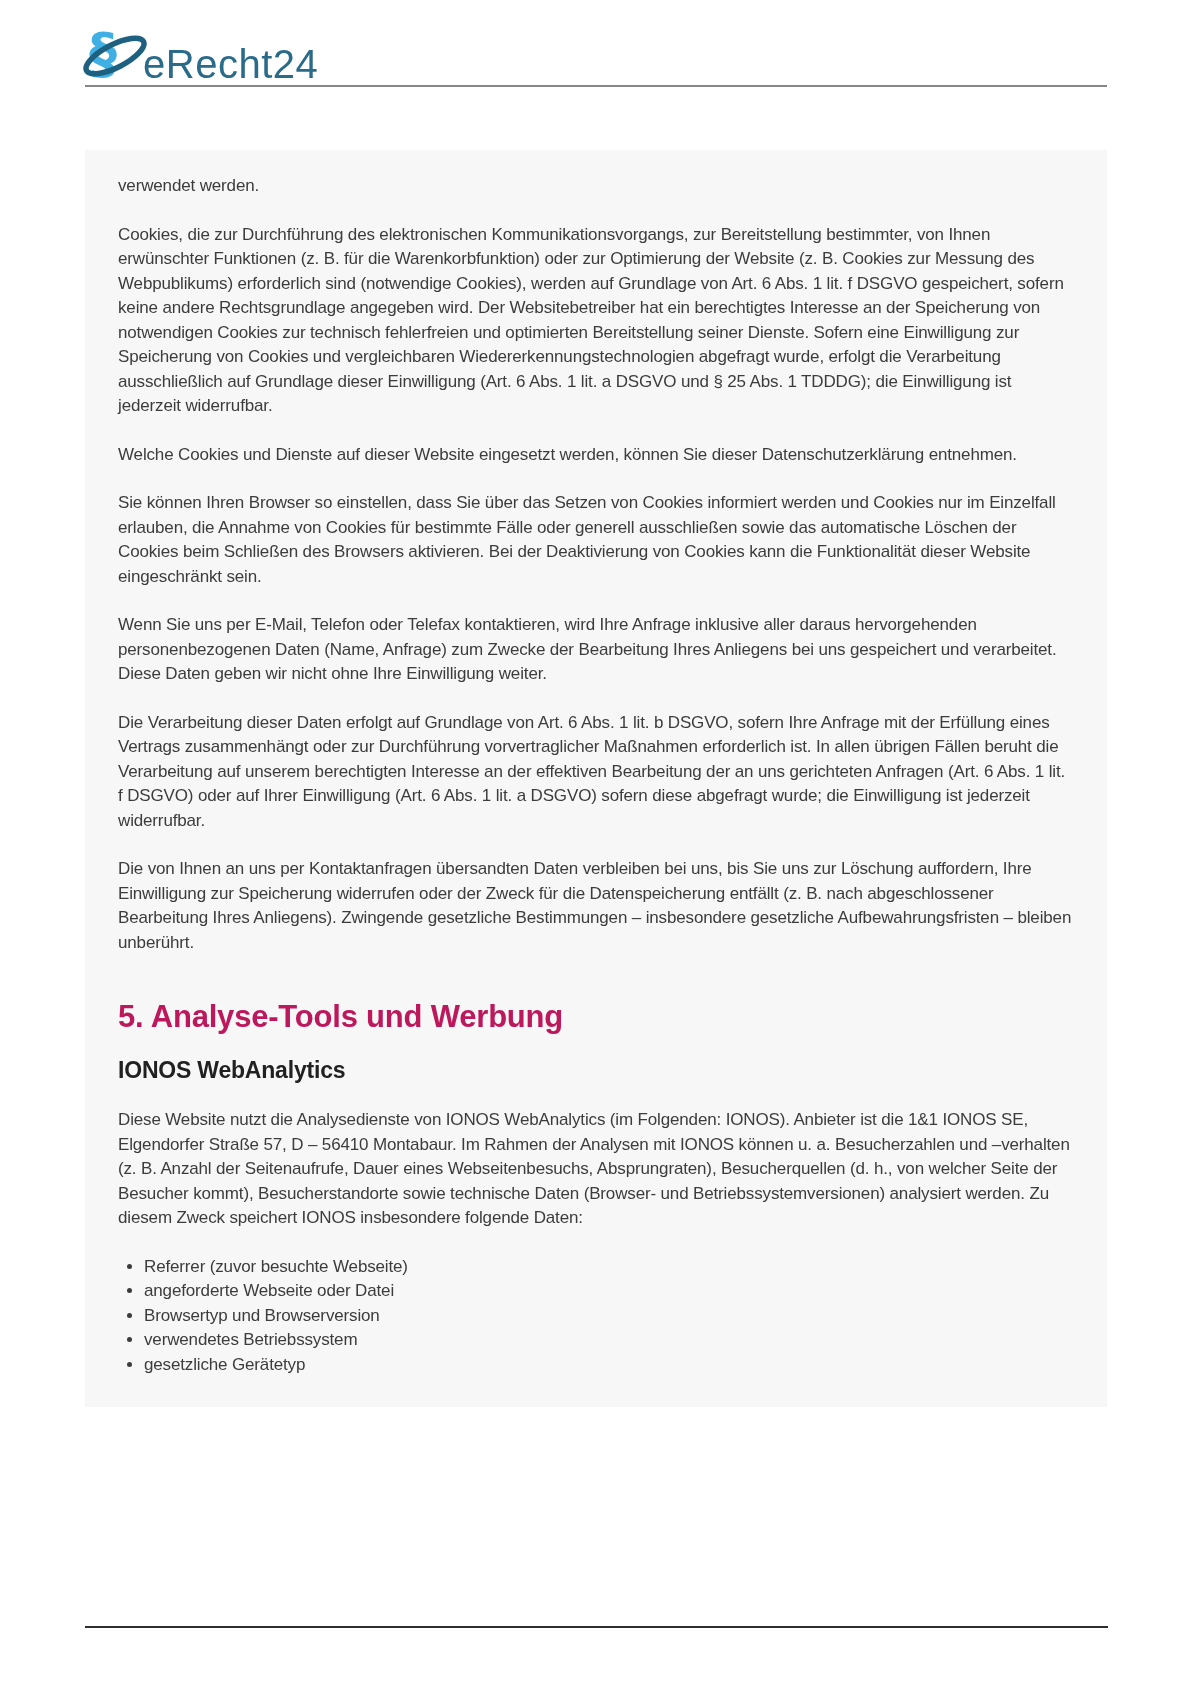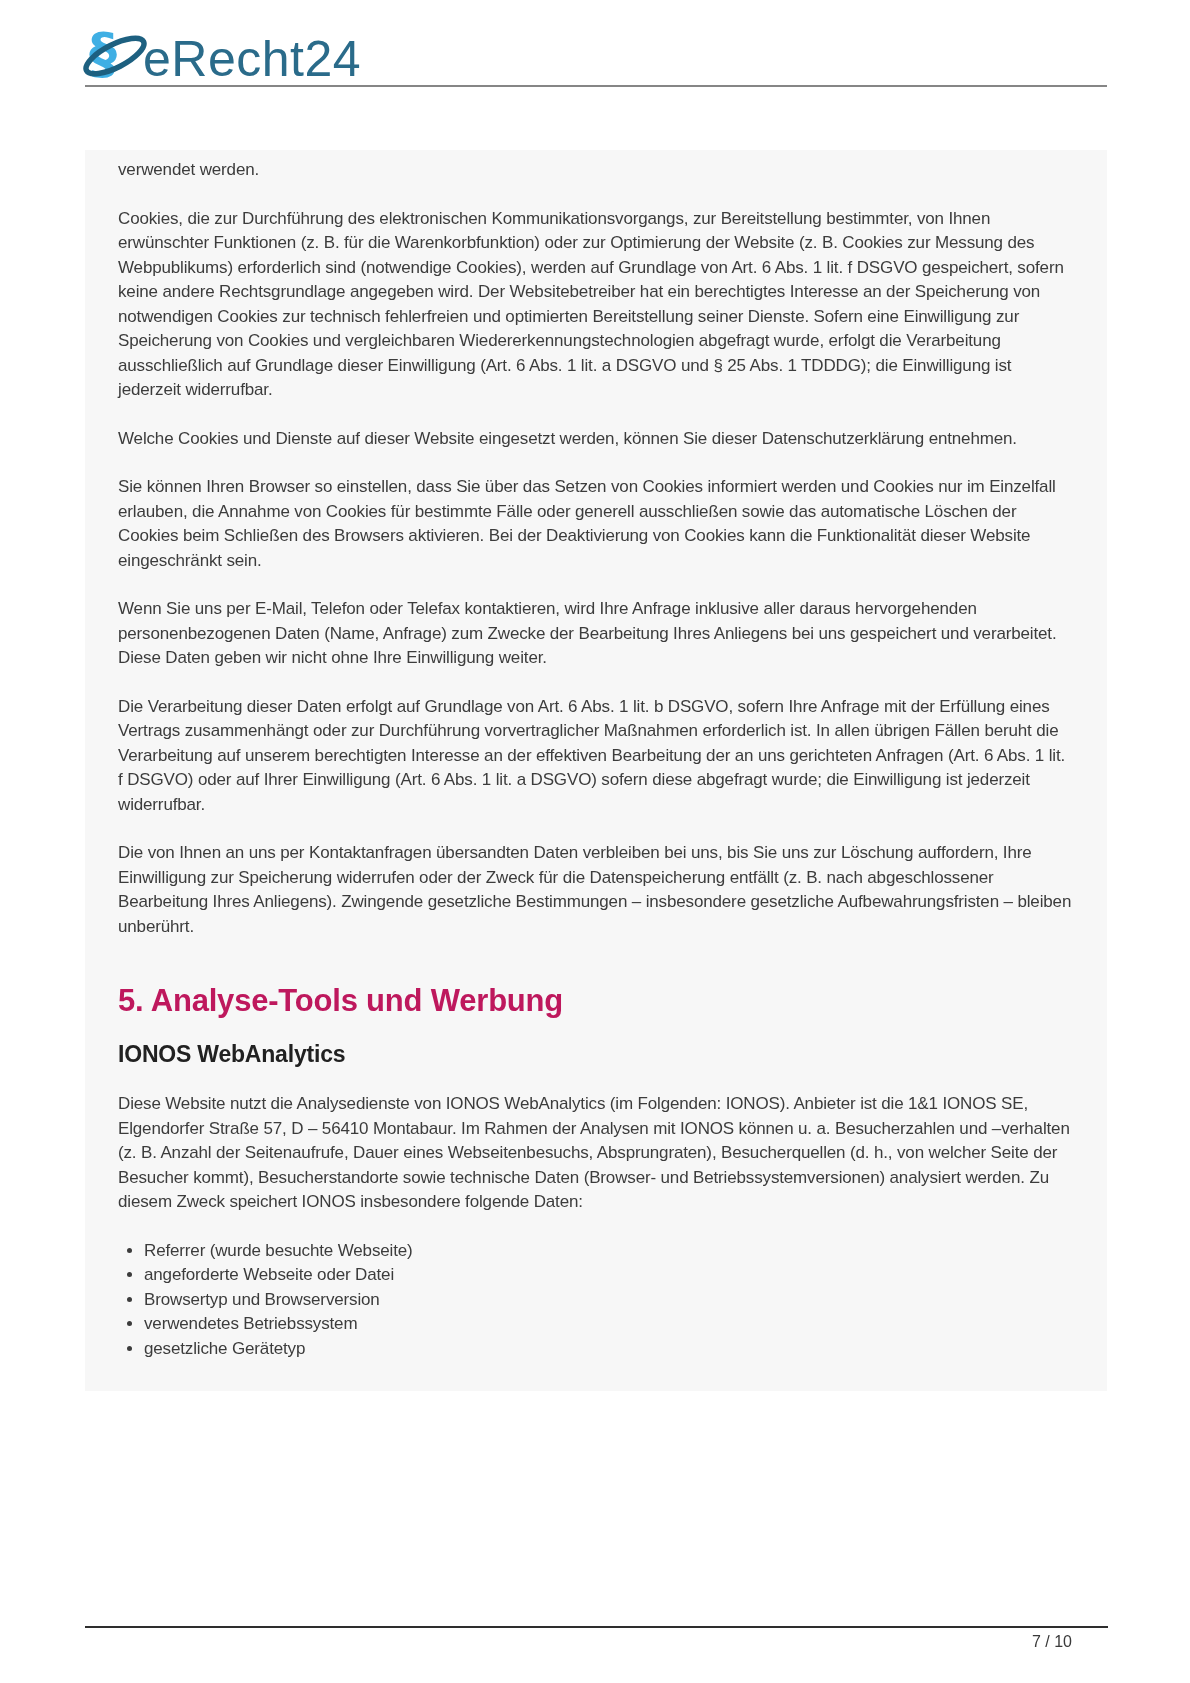--- a/index.html
+++ b/index.html
@@ -2,28 +2,28 @@
 <html lang="de"><head>
 <meta charset="utf-8">
 <style>
   html,body{margin:0;padding:0;background:#ffffff;}
   body{font-family:"Liberation Sans",sans-serif;-webkit-font-smoothing:antialiased;}
   .page{position:relative;width:1190px;height:1683px;background:#ffffff;overflow:hidden;}
 
   
   .header{position:absolute;top:0;left:85px;width:1022px;}
   .logo{position:absolute;top:20px;left:-4px;display:flex;align-items:flex-end;}
-  .logo-text{font-size:50px;color:#2a6b8a;letter-spacing:0.5px;line-height:1;position:relative;top:-6px;left:-6px;}
+  .logo-text{font-size:40px;color:#2a6b8a;letter-spacing:0.5px;line-height:1;position:relative;top:-6px;left:-6px;}
   .header-rule{position:absolute;top:85px;left:0;width:1022px;height:2px;background:#868686;}
 
   
   .content{position:absolute;top:150px;left:85px;width:1022px;background:#f7f7f7;
            box-sizing:border-box;padding:8px 33px 30px 33px;}
   .content p{margin:24px 0;font-size:17px;line-height:24.5px;color:#3c3c3c;letter-spacing:-0.15px;}
-  .content p:first-child{margin-top:0;}
+  .content p:first-child{margin-top:16px;}
   h2.sec{font-size:31px;font-weight:700;color:#be185d;margin:44px 0 22px;letter-spacing:-0.2px;}
   h3.sub{font-size:23px;font-weight:700;color:#212121;margin:42px 0 24px;letter-spacing:-0.2px;}
   h2.sec + h3.sub{margin-top:19px;}
   ul.datalist{margin:24px 0 0 0;padding-left:26px;}
   ul.datalist li{font-size:17px;line-height:24.5px;color:#3c3c3c;letter-spacing:-0.15px;}
 
   
   .footer-rule{position:absolute;top:1626px;left:85px;width:1023px;height:2px;background:#2e2e2e;}
   .page-number{position:absolute;top:1633px;left:85px;width:987px;text-align:right;
                font-size:16px;color:#3a3a3a;}
@@ -54,24 +54,23 @@
 
     <p>Wenn Sie uns per E-Mail, Telefon oder Telefax kontaktieren, wird Ihre Anfrage inklusive aller daraus hervorgehenden personenbezogenen Daten (Name, Anfrage) zum Zwecke der Bearbeitung Ihres Anliegens bei uns gespeichert und verarbeitet. Diese Daten geben wir nicht ohne Ihre Einwilligung weiter.</p>
     <p>Die Verarbeitung dieser Daten erfolgt auf Grundlage von Art. 6 Abs. 1 lit. b DSGVO, sofern Ihre Anfrage mit der Erfüllung eines Vertrags zusammenhängt oder zur Durchführung vorvertraglicher Maßnahmen erforderlich ist. In allen übrigen Fällen beruht die Verarbeitung auf unserem berechtigten Interesse an der effektiven Bearbeitung der an uns gerichteten Anfragen (Art. 6 Abs. 1 lit. f DSGVO) oder auf Ihrer Einwilligung (Art. 6 Abs. 1 lit. a DSGVO) sofern diese abgefragt wurde; die Einwilligung ist jederzeit widerrufbar.</p>
     <p>Die von Ihnen an uns per Kontaktanfragen übersandten Daten verbleiben bei uns, bis Sie uns zur Löschung auffordern, Ihre Einwilligung zur Speicherung widerrufen oder der Zweck für die Datenspeicherung entfällt (z. B. nach abgeschlossener Bearbeitung Ihres Anliegens). Zwingende gesetzliche Bestimmungen – insbesondere gesetzliche Aufbewahrungsfristen – bleiben unberührt.</p>
 
     <h2 class="sec">5. Analyse-Tools und Werbung</h2>
     <h3 class="sub">IONOS WebAnalytics</h3>
     <p>Diese Website nutzt die Analysedienste von IONOS WebAnalytics (im Folgenden: IONOS). Anbieter ist die 1&amp;1 IONOS SE, Elgendorfer Straße 57, D – 56410 Montabaur. Im Rahmen der Analysen mit IONOS können u. a. Besucherzahlen und –verhalten (z. B. Anzahl der Seitenaufrufe, Dauer eines Webseitenbesuchs, Absprungraten), Besucherquellen (d. h., von welcher Seite der Besucher kommt), Besucherstandorte sowie technische Daten (Browser- und Betriebssystemversionen) analysiert werden. Zu diesem Zweck speichert IONOS insbesondere folgende Daten:</p>
 
     <ul class="datalist">
-      <li>Referrer (wurde besuchte Webseite)</li>
+      <li>Referrer (zuvor besuchte Webseite)</li>
       <li>angeforderte Webseite oder Datei</li>
       <li>Browsertyp und Browserversion</li>
       <li>verwendetes Betriebssystem</li>
       <li>gesetzliche Gerätetyp</li>
     </ul>
   </div>
 
   <div class="footer-rule"></div>
-  <div class="page-number">7 / 10</div>
 
 </div>
 
 </body></html>

